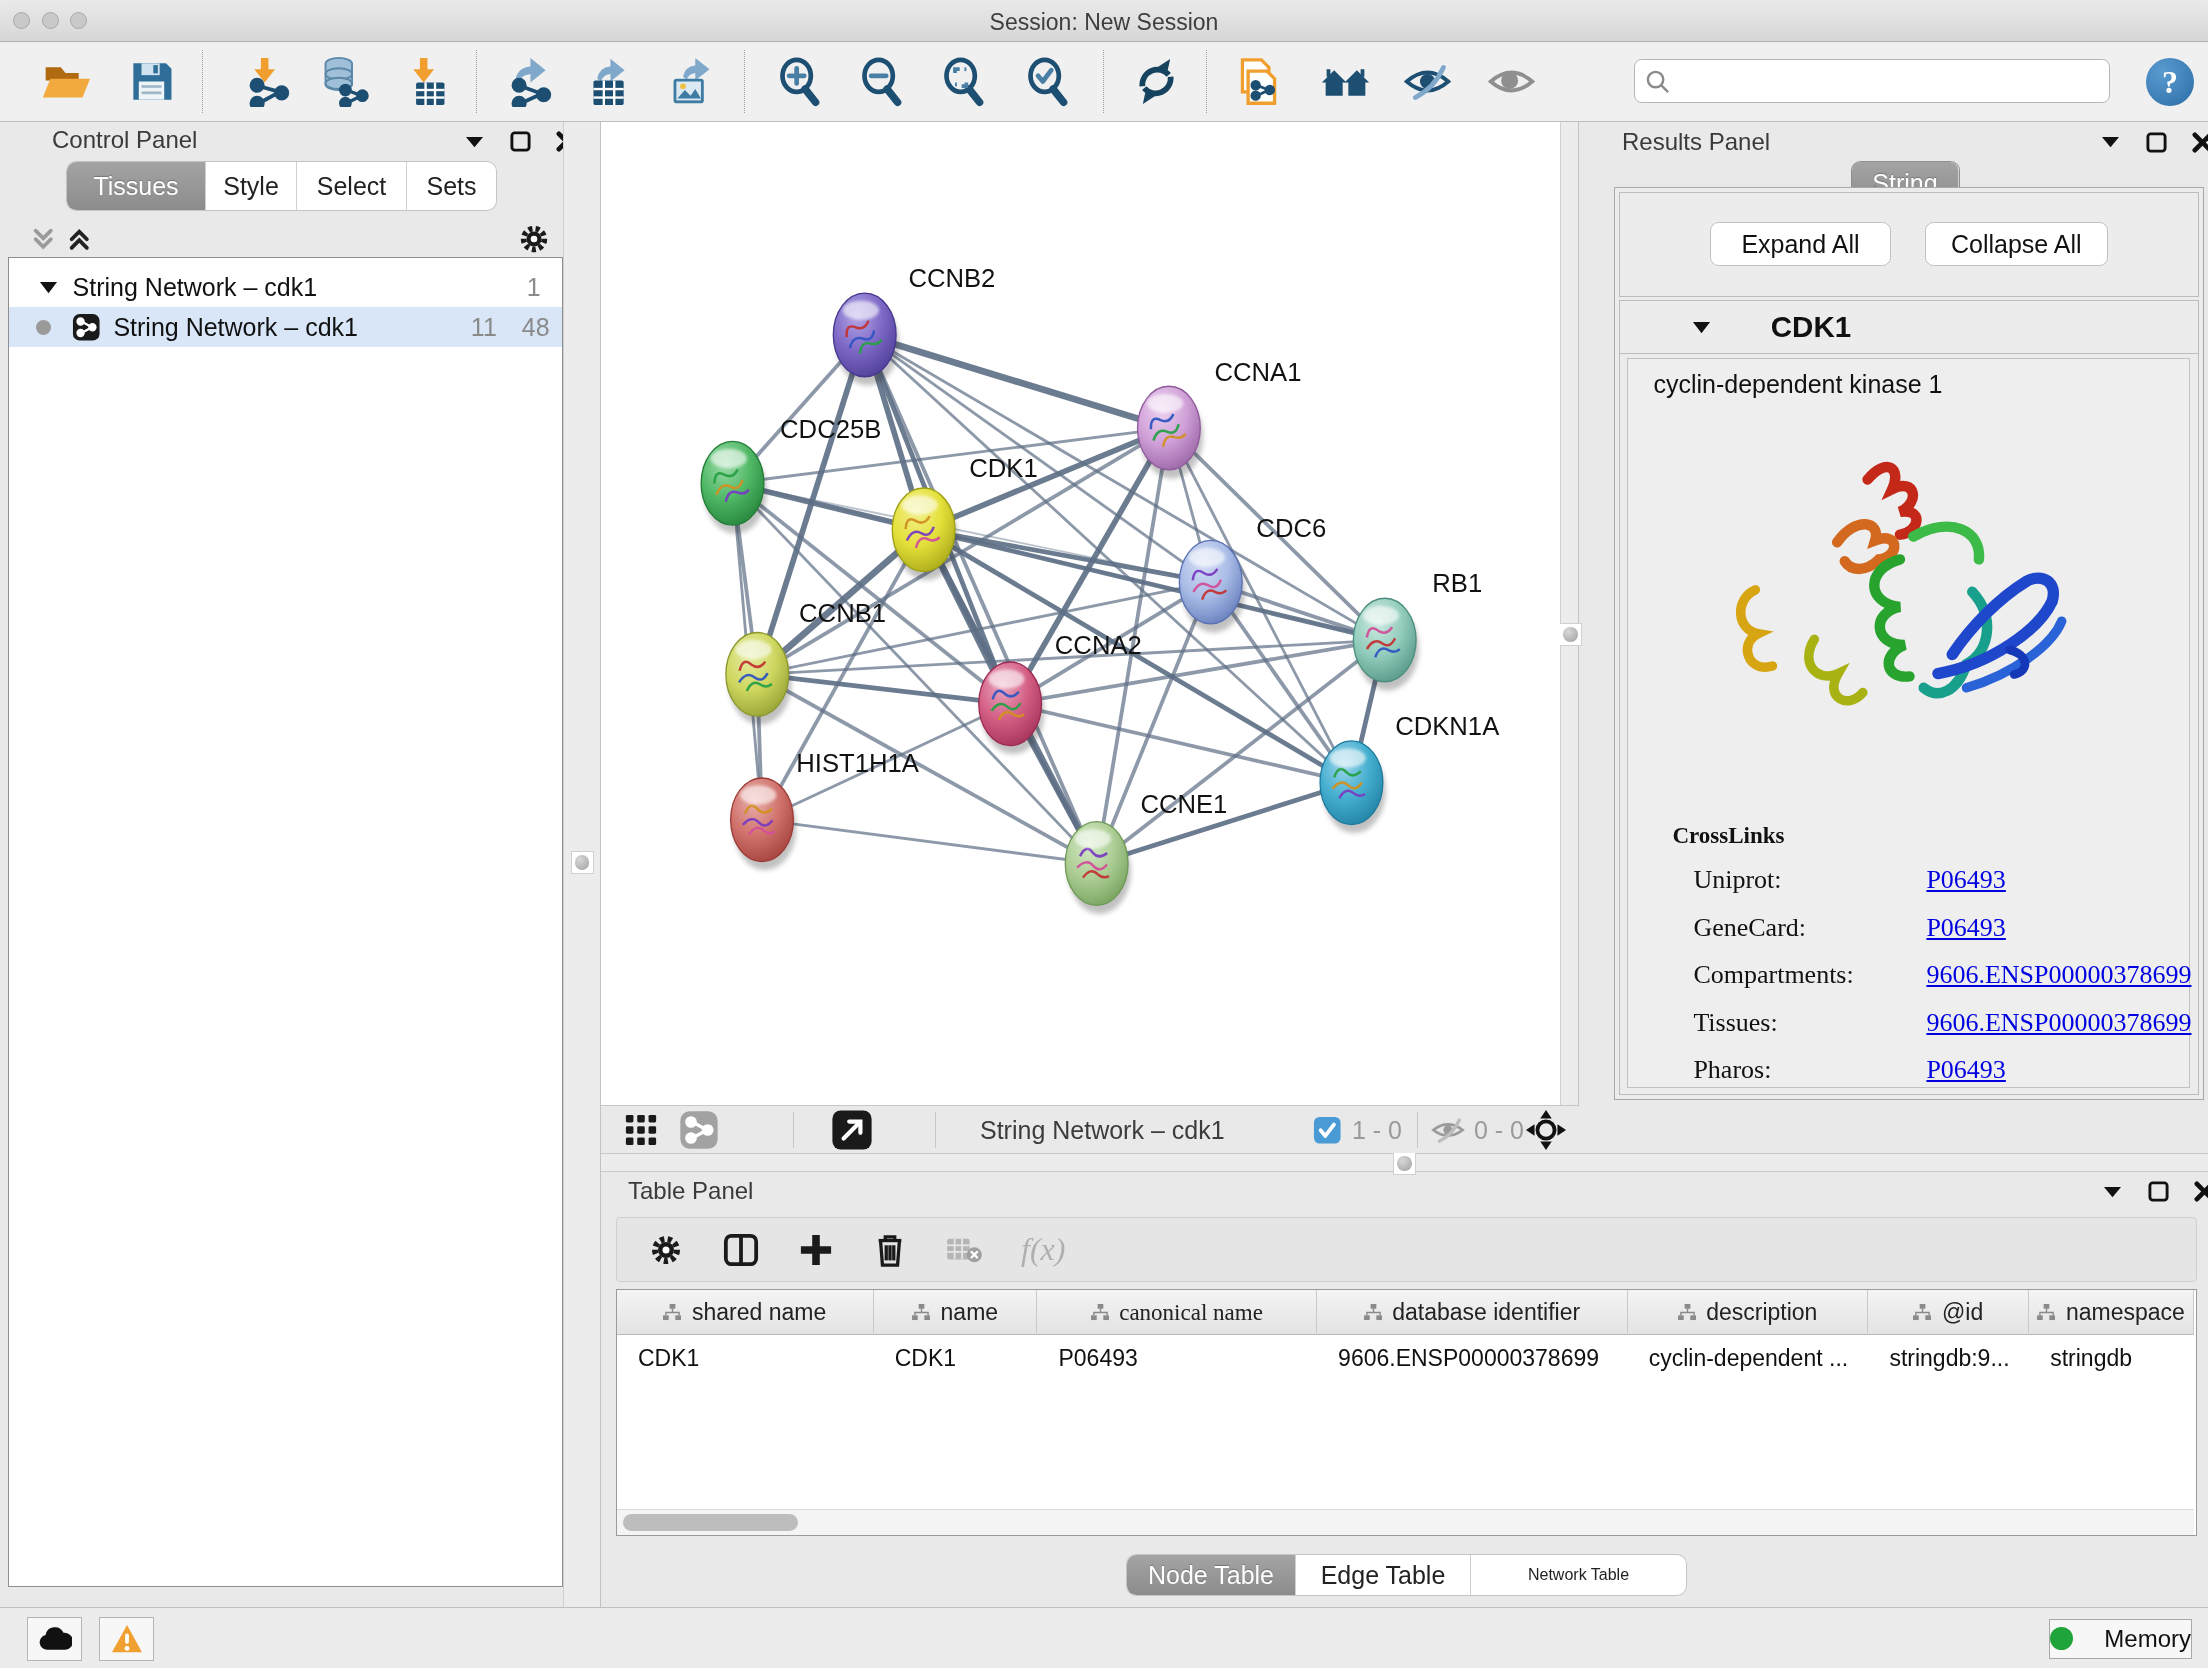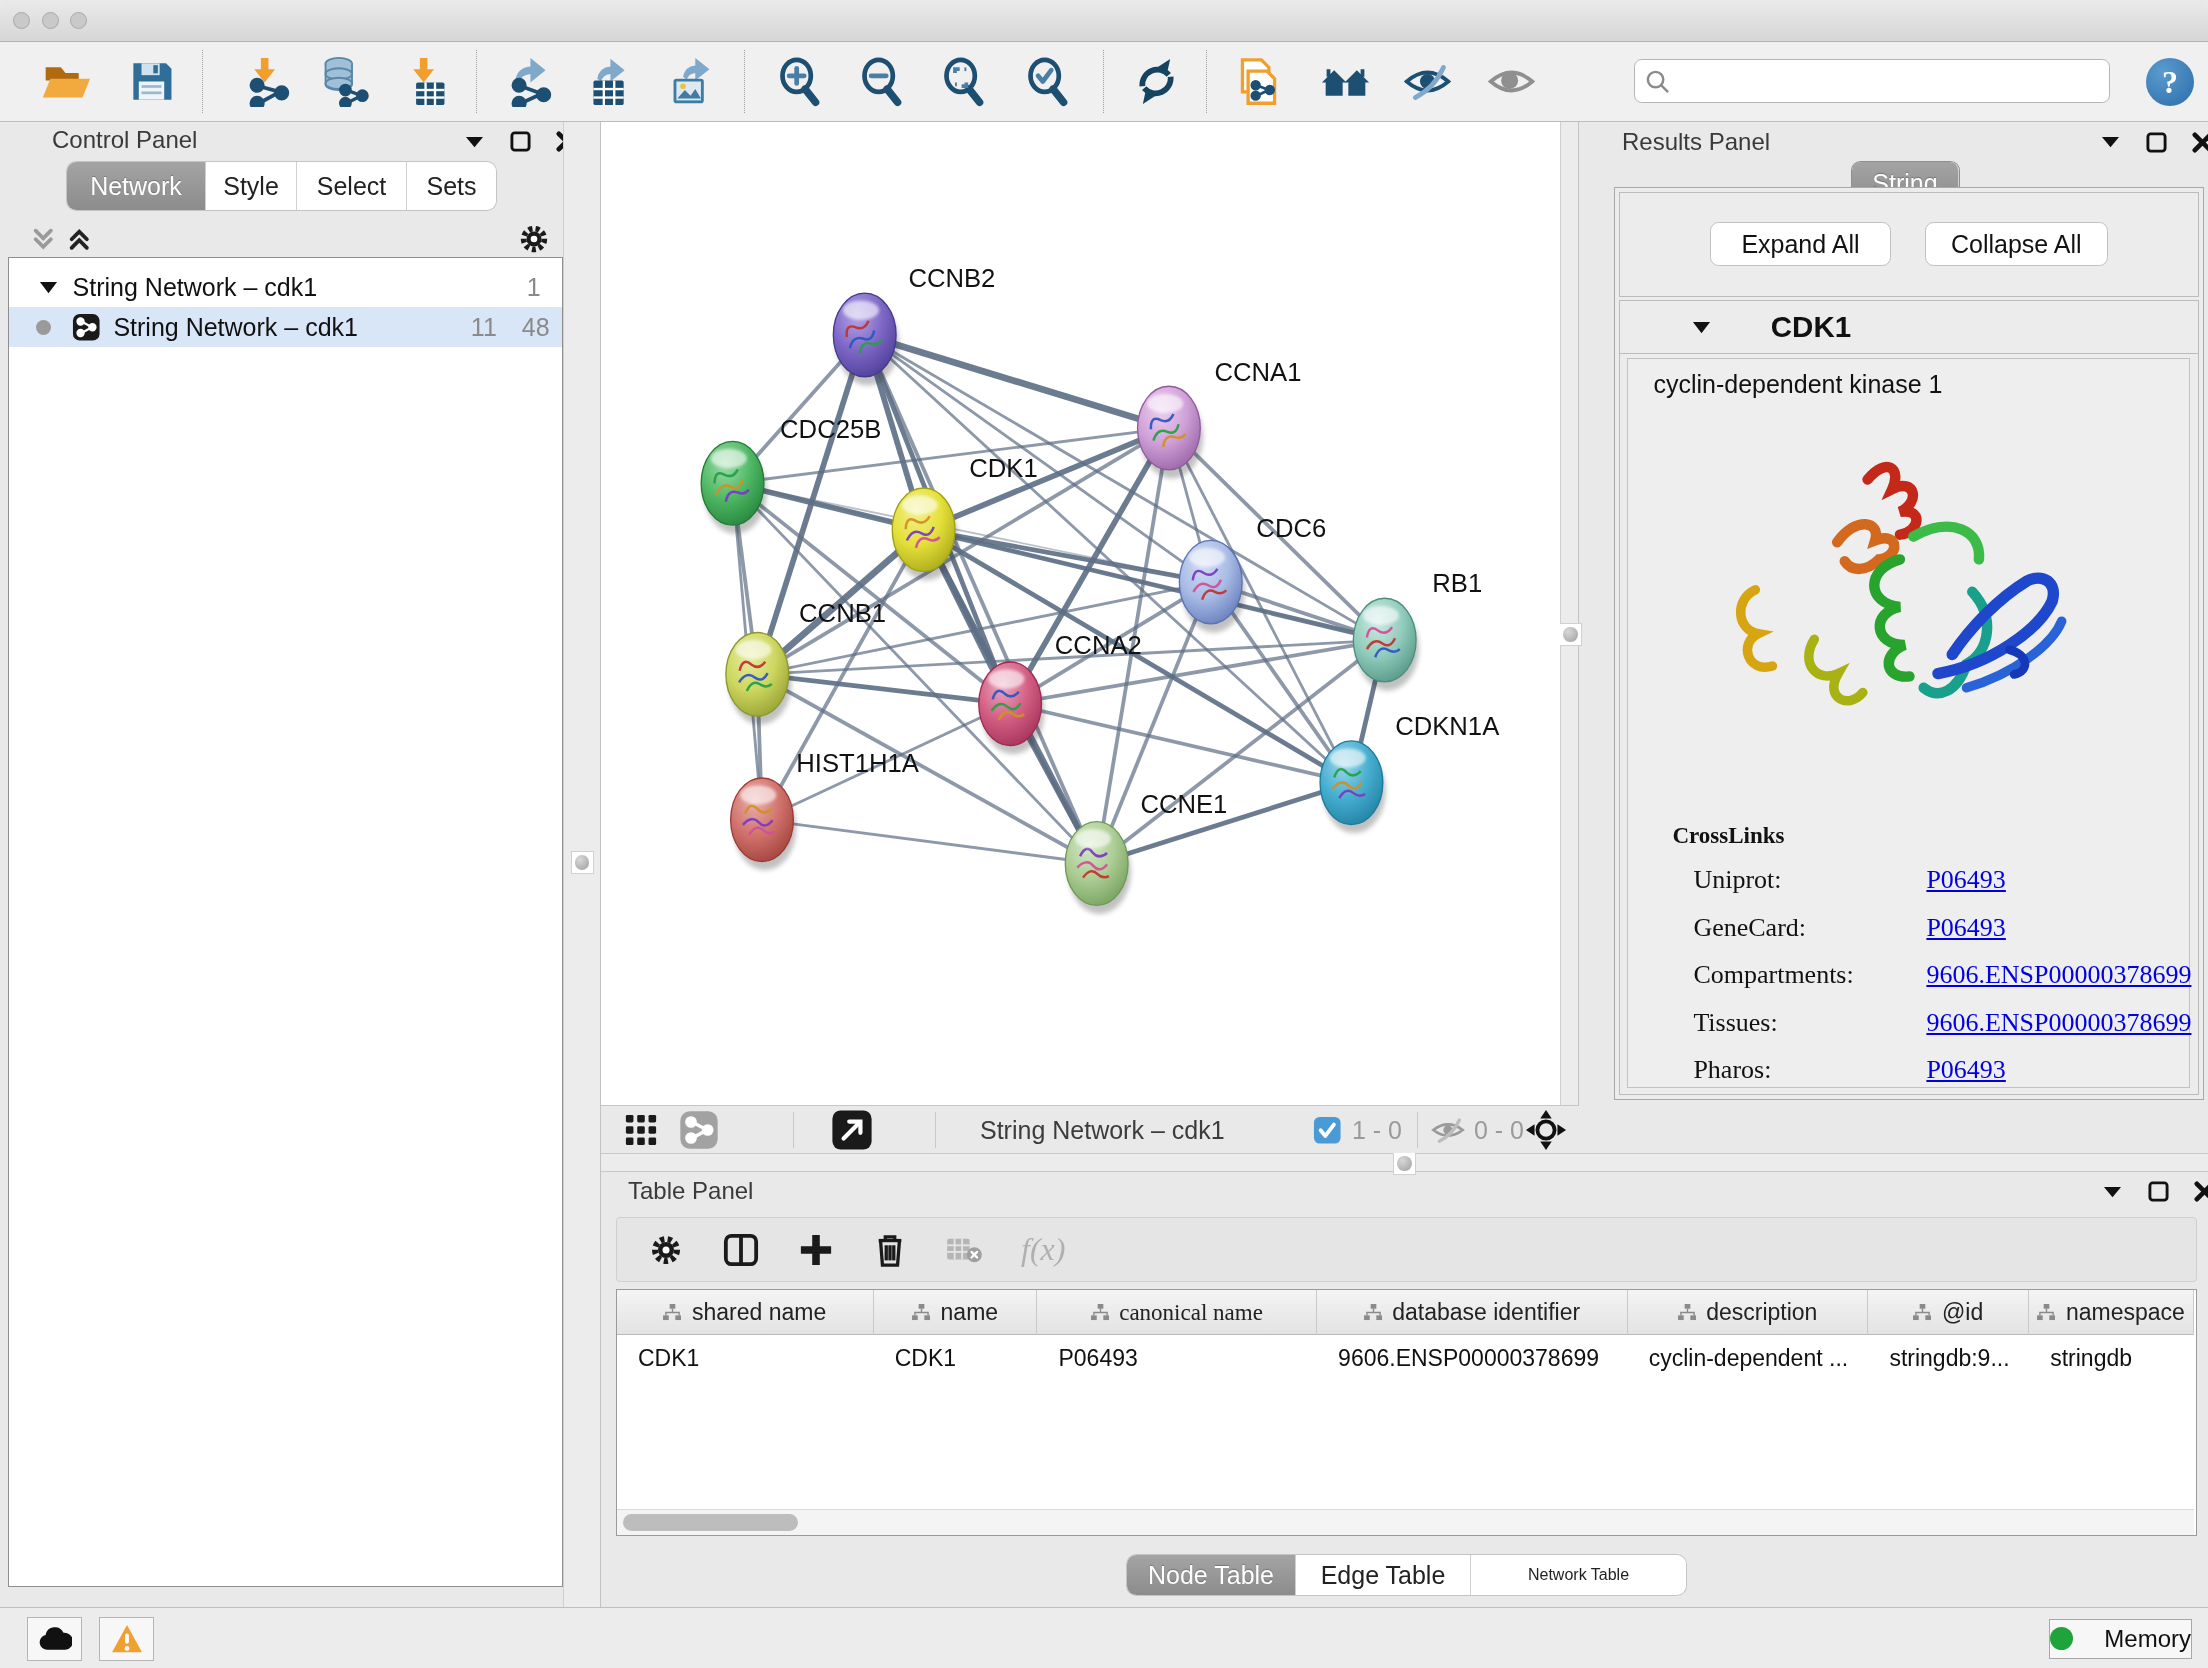--- a/index.html
+++ b/index.html
@@ -125,20 +125,21 @@
   svg { display:block; }
   .icon { display:flex; align-items:center; justify-content:center; }
 </style>
 </head>
 <body>
 
 <div class="titlebar">
   <span class="tl-circle" style="left:13.3px"></span>
   <span class="tl-circle" style="left:42px"></span>
   <span class="tl-circle" style="left:70px"></span>
+  <div class="win-title">Session: New Session</div>
 </div>
 
 <div class="toolbar">
   <div class="tb-btn" style="left:38px">
     <svg width="51" height="51" viewBox="0 0 54 54">
         <path d="M6 12 h16 l5 6 h14 v8 H6z" fill="#b06a10"></path>
         <path d="M3 44 L11 24 h42 L45 44z" fill="#f2a93d"></path>
       </svg>
   </div>
   <div class="tb-btn" style="left:124px">
@@ -347,21 +348,21 @@
         <g stroke="#111" stroke-width="5" stroke-linecap="round">
           <line x1="3" y1="3" x2="19" y2="19"></line>
           <line x1="19" y1="3" x2="3" y2="19"></line>
         </g>
       </svg>
     </span>
 </div>
 
 <div class="tabgroup abs" style="left:67px; top:162px;">
   <div class="tab active" style="width:139px">
-      <span>Network</span>
+      <span>Tissues</span>
     </div>
   <div class="tab" style="width:91px">
       <span>Style</span>
     </div>
   <div class="tab" style="width:110px">
       <span>Select</span>
     </div>
   <div class="tab" style="width:89px">
       <span>Sets</span>
     </div>

